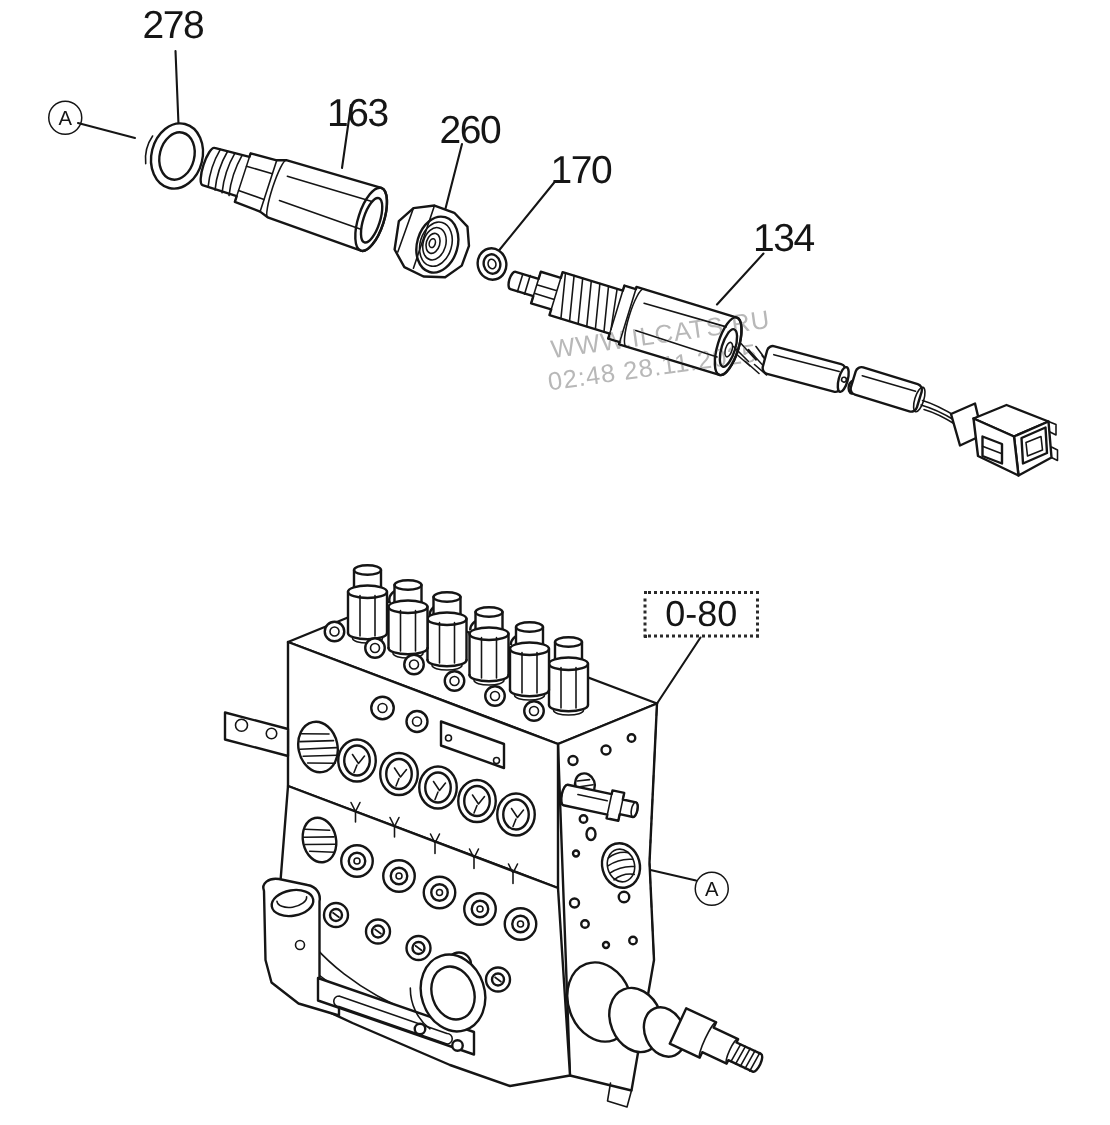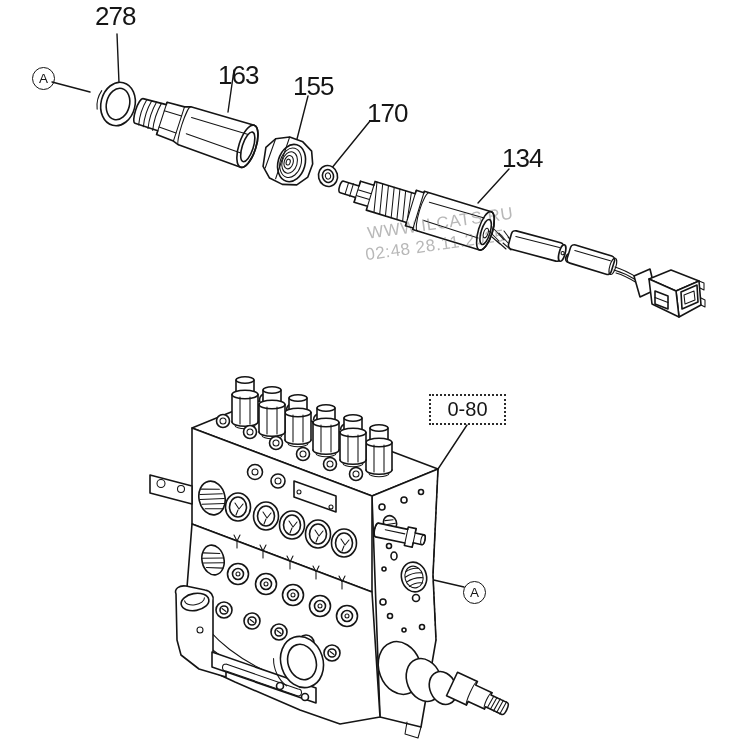--- a/index.html
+++ b/index.html
@@ -13,34 +13,34 @@
   #art .thin{stroke-width:1.05;}
   #art .lead{stroke-width:1.4;}
   #art .cline{stroke-width:1.1;stroke-dasharray:8 3 2 3;}
   .callout{position:absolute;z-index:2;color:#151515;font-size:26px;letter-spacing:-1px;
            font-family:"Liberation Sans",sans-serif;line-height:1;white-space:nowrap;}
   .marker{position:absolute;z-index:2;width:21px;height:21px;border:1.7px solid #151515;
           border-radius:50%;display:flex;align-items:center;justify-content:center;
           font-size:13.5px;color:#151515;letter-spacing:0;}
   .refbox{position:absolute;z-index:2;left:429px;top:394px;width:77px;height:31px;
           border:2px dotted #2a2a2a;box-sizing:border-box;display:flex;align-items:center;
-          justify-content:center;font-size:20px;letter-spacing:0;color:#151515;}
+          justify-content:center;font-size:24px;letter-spacing:0;color:#151515;}
   .watermark{position:absolute;z-index:3;left:366px;top:223px;color:#b8b8b8;
              font-size:17px;line-height:21px;letter-spacing:0.6px;white-space:nowrap;
              transform:rotate(-8deg);transform-origin:left top;mix-blend-mode:darken;}
   .watermark .wl2{margin-left:-5px;}
 </style>
 </head>
 <body>
 
 <div id="stage">
 
   <div class="callout" style="left:95px;top:3px;">278</div>
   <div class="callout" style="left:218px;top:46px;margin-top:16px;">163</div>
-  <div class="callout" style="left:293px;top:73px;">155</div>
+  <div class="callout" style="left:293px;top:73px;">260</div>
   <div class="callout" style="left:367px;top:100px;">170</div>
   <div class="callout" style="left:502px;top:145px;">134</div>
 
   <div class="refbox">0-80</div>
 
   <div class="marker" style="left:32px;top:67px;">A</div>
   <div class="marker" style="left:463px;top:581px;">A</div>
 
   <div class="watermark">
     <span style="display:block;">WWW.ILCATS.RU</span>

